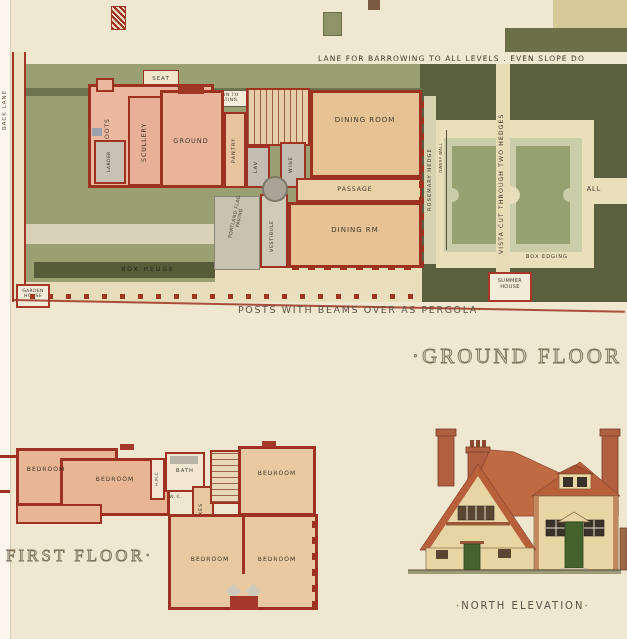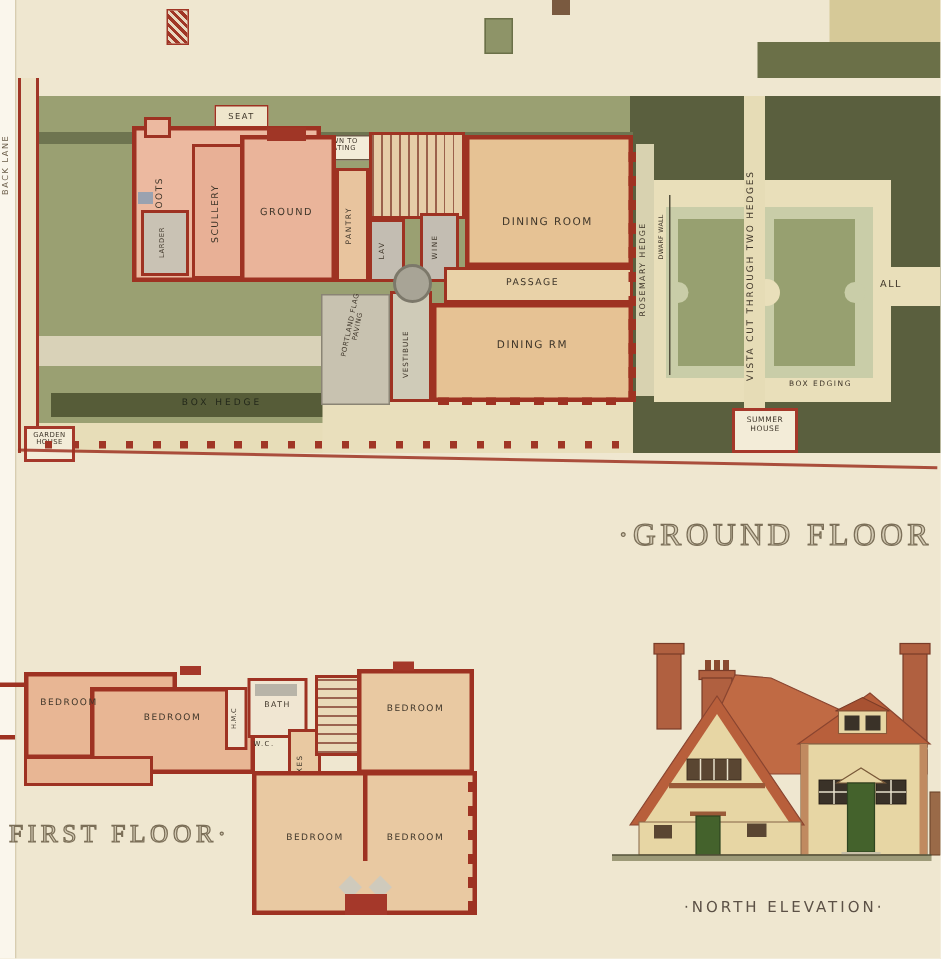--- a/index.html
+++ b/index.html
@@ -32,20 +32,21 @@
 
 <div id="page">
 
   <div class="abs" style="left:0;top:0;width:10px;height:639px;background:#faf6ec;border-right:1px solid #d8cdb0;"></div>
   <div class="abs hatch" style="left:111px;top:6px;width:15px;height:24px;"></div>
   <div class="abs" style="left:323px;top:12px;width:17px;height:22px;background:#8e9468;border:1px solid #6b7048;"></div>
   <div class="abs" style="left:368px;top:0;width:12px;height:10px;background:#7a5a40;"></div>
   <div class="abs" style="left:553px;top:0;width:74px;height:28px;background:#d6c998;"></div>
   <div class="abs" style="left:505px;top:28px;width:122px;height:24px;background:#6b7048;"></div>
 
+  <div class="lbl" style="left:318px;top:55px;font-size:7.5px;letter-spacing:1.1px;">LANE FOR BARROWING TO ALL LEVELS . EVEN SLOPE DO</div>
 
   <div class="abs" style="left:26px;top:64px;width:601px;height:238px;background:#9aa072;"></div>
   <div class="abs" style="left:420px;top:64px;width:207px;height:238px;background:#5a5f3e;"></div>
   <div class="abs" style="left:26px;top:88px;width:396px;height:8px;background:#6e7450;"></div>
 
   <div class="abs" style="left:12px;top:52px;width:14px;height:250px;background:#ece2c4;border-left:2px solid #a03626;border-right:2px solid #a03626;box-sizing:border-box;"></div>
   <div class="vlbl" style="left:1px;top:62px;height:95px;font-size:5.5px;color:#6a5c48;">BACK LANE</div>
 
   <div class="abs" style="left:143px;top:70px;width:36px;height:18px;background:#efe6cc;border:1.5px solid #9e3222;box-sizing:border-box;">
     <div class="lbl" style="left:0;right:0;top:4px;font-size:5.5px;">SEAT</div>
@@ -79,21 +80,21 @@
   <div class="lbl" style="left:158px;top:138px;width:66px;">GROUND</div>
   <div class="room2" style="left:224px;top:112px;width:22px;height:76px;background:#e8c49e;"></div>
   <div class="vlbl" style="left:230px;top:122px;height:56px;font-size:5px;">PANTRY</div>
   <div class="room2 stairs" style="left:246px;top:88px;width:64px;height:58px;background-color:#e6cda8;"></div>
   <div class="room2" style="left:246px;top:146px;width:24px;height:42px;background:#c3bdb2;"></div>
   <div class="vlbl" style="left:253px;top:152px;height:30px;font-size:4.8px;">LAV</div>
   <div class="room2" style="left:280px;top:142px;width:26px;height:46px;background:#c3bdb2;"></div>
   <div class="vlbl" style="left:288px;top:148px;height:34px;font-size:4.8px;">WINE</div>
 
   <div class="room" style="left:310px;top:90px;width:112px;height:88px;background:#e6c294;"></div>
-  <div class="lbl wrap" style="left:330px;top:116px;width:70px;font-size:7px;margin-top:28px;">DINING ROOM</div>
+  <div class="lbl wrap" style="left:330px;top:116px;width:70px;font-size:7px;">DINING ROOM</div>
   <div class="room2" style="left:296px;top:178px;width:126px;height:24px;background:#e9d2a8;"></div>
   <div class="lbl" style="left:310px;top:185px;width:90px;font-size:6.2px;">PASSAGE</div>
   <div class="room" style="left:288px;top:202px;width:134px;height:66px;background:#e6c294;"></div>
   <div class="lbl" style="left:300px;top:226px;width:110px;font-size:7px;">DINING RM</div>
   <div class="abs piersV" style="left:419px;top:92px;width:5px;height:176px;"></div>
   <div class="abs piersH" style="left:292px;top:265px;width:128px;height:5px;"></div>
 
   <div class="room2" style="left:260px;top:194px;width:28px;height:74px;background:#cfcbb8;"></div>
   <div class="vlbl" style="left:269px;top:208px;height:56px;font-size:4.8px;letter-spacing:0.6px;">VESTIBULE</div>
   <div class="circle" style="left:262px;top:176px;width:26px;height:26px;background:#a8a496;border:2px solid #7c786a;box-sizing:border-box;"></div>
@@ -118,20 +119,21 @@
   <div class="vlbl" style="left:438px;top:132px;height:52px;font-size:4.2px;letter-spacing:0.2px;">DWARF WALL</div>
 
   <div class="abs" style="left:594px;top:178px;width:33px;height:26px;background:#e9dfba;"></div>
   <div class="lbl" style="left:580px;top:186px;width:28px;font-size:6.5px;">ALL</div>
 
   <div class="lbl" style="left:514px;top:254px;width:66px;font-size:5px;letter-spacing:1px;">BOX EDGING</div>
   <div class="abs" style="left:488px;top:272px;width:44px;height:30px;background:#f3ecd8;border:2px solid #a5382a;box-sizing:border-box;">
     <div class="lbl wrap" style="left:0;right:0;top:4px;font-size:5px;letter-spacing:0.4px;">SUMMER HOUSE</div>
   </div>
 
+  <div class="caption" style="left:238px;top:304px;font-size:9.5px;letter-spacing:1.6px;">POSTS WITH BEAMS OVER AS PERGOLA·</div>
   <div class="title" style="left:412px;top:344px;">·GROUND FLOOR AN</div>
 
   <div class="abs" style="left:0;top:455px;width:16px;height:3px;background:#9e3222;"></div>
   <div class="abs" style="left:0;top:490px;width:10px;height:3px;background:#9e3222;"></div>
 
   <div class="room" style="left:16px;top:448px;width:102px;height:58px;background:#e8b694;"></div>
   <div class="room" style="left:60px;top:458px;width:110px;height:58px;background:#e8b694;"></div>
   <div class="abs" style="left:16px;top:504px;width:86px;height:20px;background:#e8b694;border:2px solid #9e3222;box-sizing:border-box;"></div>
   <div class="lbl" style="left:18px;top:466px;width:56px;font-size:6px;">BEDROOM</div>
   <div class="lbl" style="left:84px;top:476px;width:62px;font-size:6px;">BEDROOM</div>

